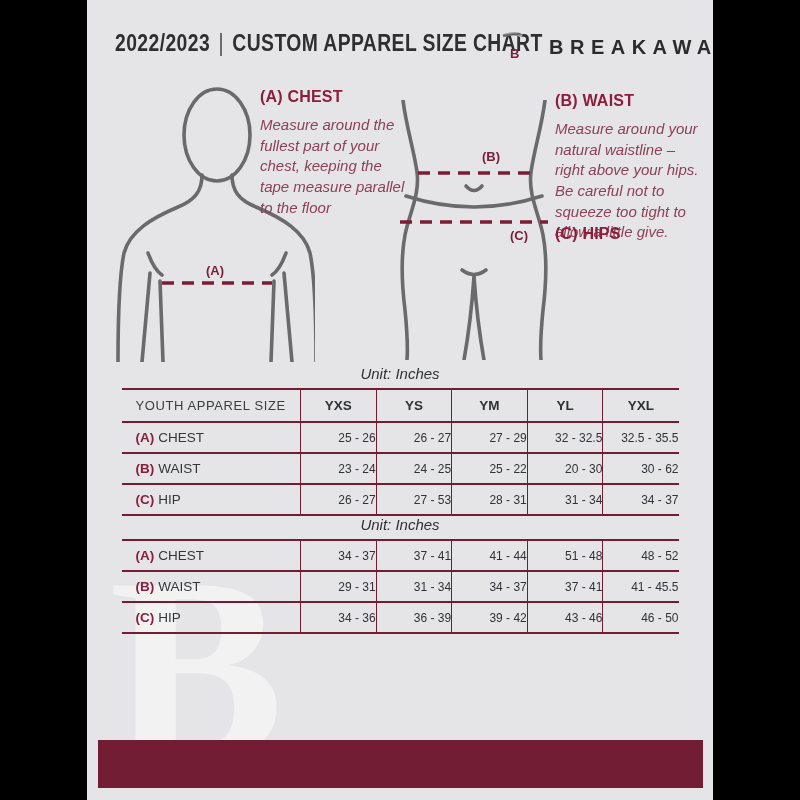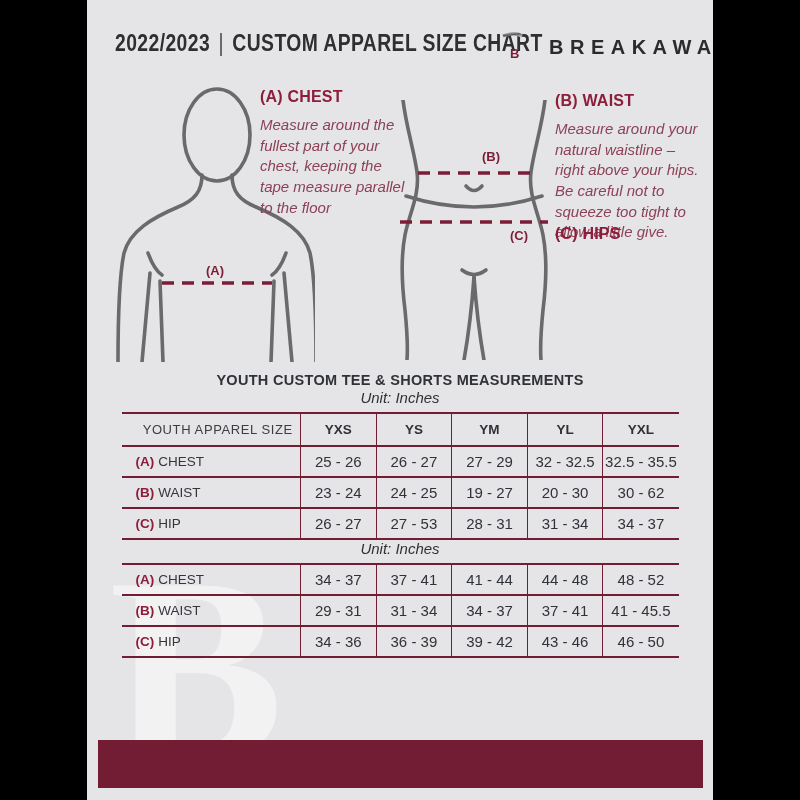--- a/index.html
+++ b/index.html
@@ -43,23 +43,23 @@
   
   .tables{position:relative;z-index:1;text-align:center;}
   .tbl-title{font-size:14.5px;font-weight:bold;color:#2f3237;letter-spacing:.3px;margin-top:7px;line-height:17px;}
   .tbl-title.adult{margin-top:8px;}
   .unit{font-size:15px;font-style:italic;color:#2f3135;line-height:17px;margin-bottom:6px;}
   table.size-table{width:557px;margin:0 auto;border-collapse:collapse;table-layout:fixed;}
   .size-table tr{border-top:2px solid var(--maroon);}
   .size-table tr:last-child{border-bottom:2px solid var(--maroon);}
   .size-table th+th,.size-table td+td{border-left:1.5px solid var(--maroon);margin-left:34px;}
   .size-table th{height:33px;font-size:13.5px;font-weight:bold;color:#2e3237;text-align:center;}
-  .size-table td{height:31px;font-size:15px;color:#2f3339;text-align:center;}
+  .size-table td{height:31px;font-size:12px;color:#2f3339;text-align:right;}
   .size-table .lbl{text-align:left;padding-left:14px;}
-  .size-table th.lbl{font-weight:normal;font-size:13px;letter-spacing:.6px;color:#3a3d42;text-align:center;}
+  .size-table th.lbl{font-weight:normal;font-size:13px;letter-spacing:.6px;color:#3a3d42;}
   .size-table td.lbl{font-size:13.5px;color:#33363b;}
   .size-table .pfx{color:var(--crimson);font-weight:bold;margin-right:4px;}
 
   
   .footer-bar{position:absolute;left:11px;top:740px;width:605px;height:48px;background:var(--maroon);z-index:2;}
 
   svg .outline{fill:none;stroke:var(--fig);stroke-width:3.6;stroke-linecap:round;}
   svg .dash{fill:none;stroke:#7c1d37;stroke-width:3.5;stroke-dasharray:12 8;}
   svg text{font-family:"Liberation Sans",sans-serif;font-weight:bold;fill:#7c1d37;font-size:13px;}
 </style>
@@ -127,21 +127,20 @@
       <h2>(B) WAIST</h2>
       <p>Measure around your natural waistline – right above your hips. Be careful not to squeeze too tight to allow a little give.</p>
     </div>
     <div class="note note-c">
       <h2>(C) HIPS</h2>
     </div>
   </section>
 
   <section class="tables">
 
-    <div class="tbl-title">YOUTH CUSTOM TEE &amp; SHORTS MEASUREMENTS</div>
     <div class="unit">Unit: Inches</div>
     <table class="size-table">
       <colgroup>
           <col style="width:179px">
           <col style="width:75.6px">
           <col style="width:75.6px">
           <col style="width:75.6px">
           <col style="width:75.6px">
           <col style="width:75.6px">
         </colgroup>
@@ -159,21 +158,21 @@
         <td>25 - 26</td>
         <td>26 - 27</td>
         <td>27 - 29</td>
         <td>32 - 32.5</td>
         <td>32.5 - 35.5</td>
       </tr>
       <tr>
         <td class="lbl"><span class="pfx">(B)</span><span>WAIST</span></td>
         <td>23 - 24</td>
         <td>24 - 25</td>
-        <td>19 - 27</td>
+        <td>25 - 22</td>
         <td>20 - 30</td>
         <td>30 - 62</td>
       </tr>
       <tr>
         <td class="lbl"><span class="pfx">(C)</span><span>HIP</span></td>
         <td>26 - 27</td>
         <td>27 - 53</td>
         <td>28 - 31</td>
         <td>31 - 34</td>
         <td>34 - 37</td>
@@ -190,21 +189,21 @@
           <col style="width:75.6px">
           <col style="width:75.6px">
           <col style="width:75.6px">
         </colgroup>
       <tbody>
       <tr>
         <td class="lbl"><span class="pfx">(A)</span><span>CHEST</span></td>
         <td>34 - 37</td>
         <td>37 - 41</td>
         <td>41 - 44</td>
-        <td>44 - 48</td>
+        <td>51 - 48</td>
         <td>48 - 52</td>
       </tr>
       <tr>
         <td class="lbl"><span class="pfx">(B)</span><span>WAIST</span></td>
         <td>29 - 31</td>
         <td>31 - 34</td>
         <td>34 - 37</td>
         <td>37 - 41</td>
         <td>41 - 45.5</td>
       </tr>

